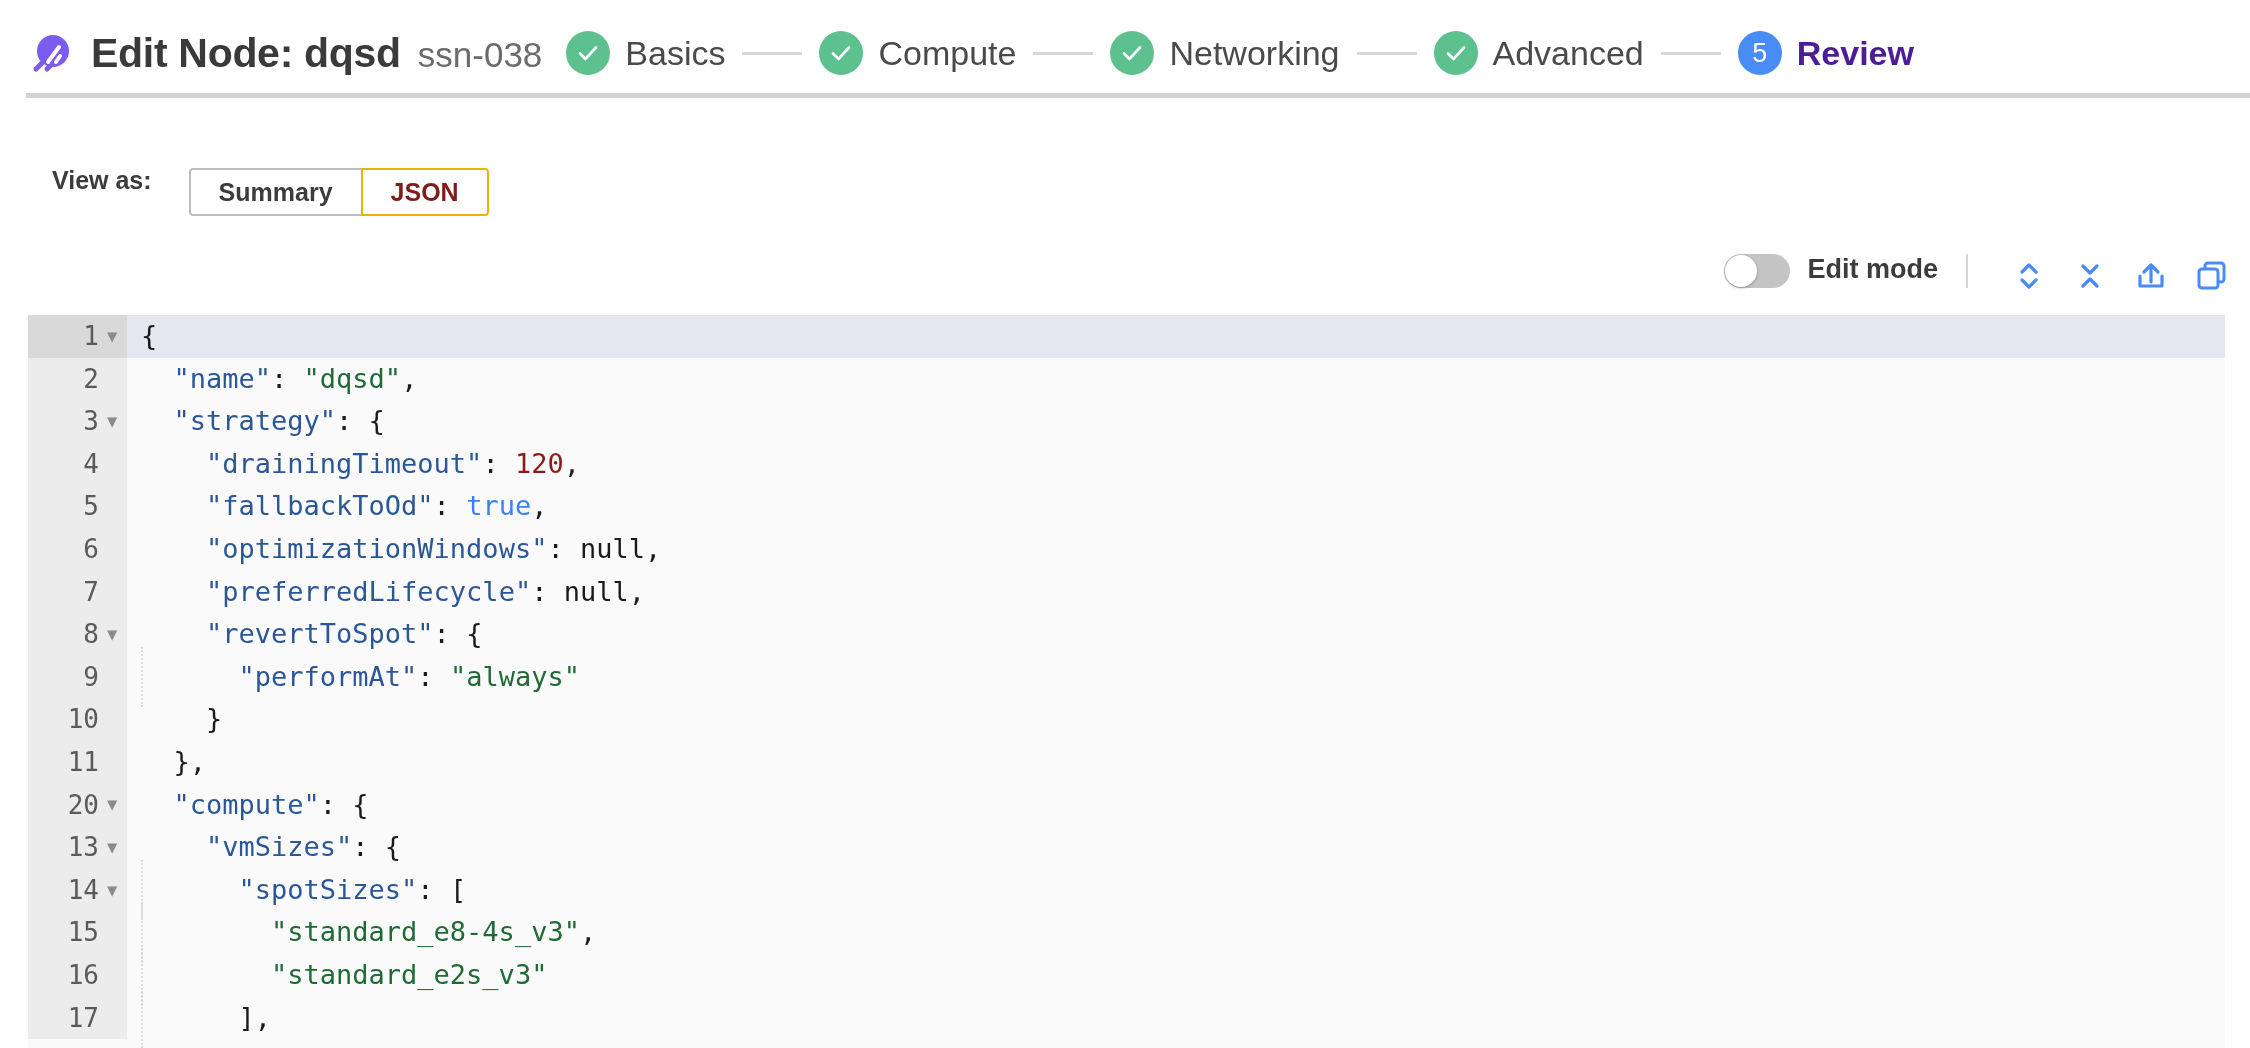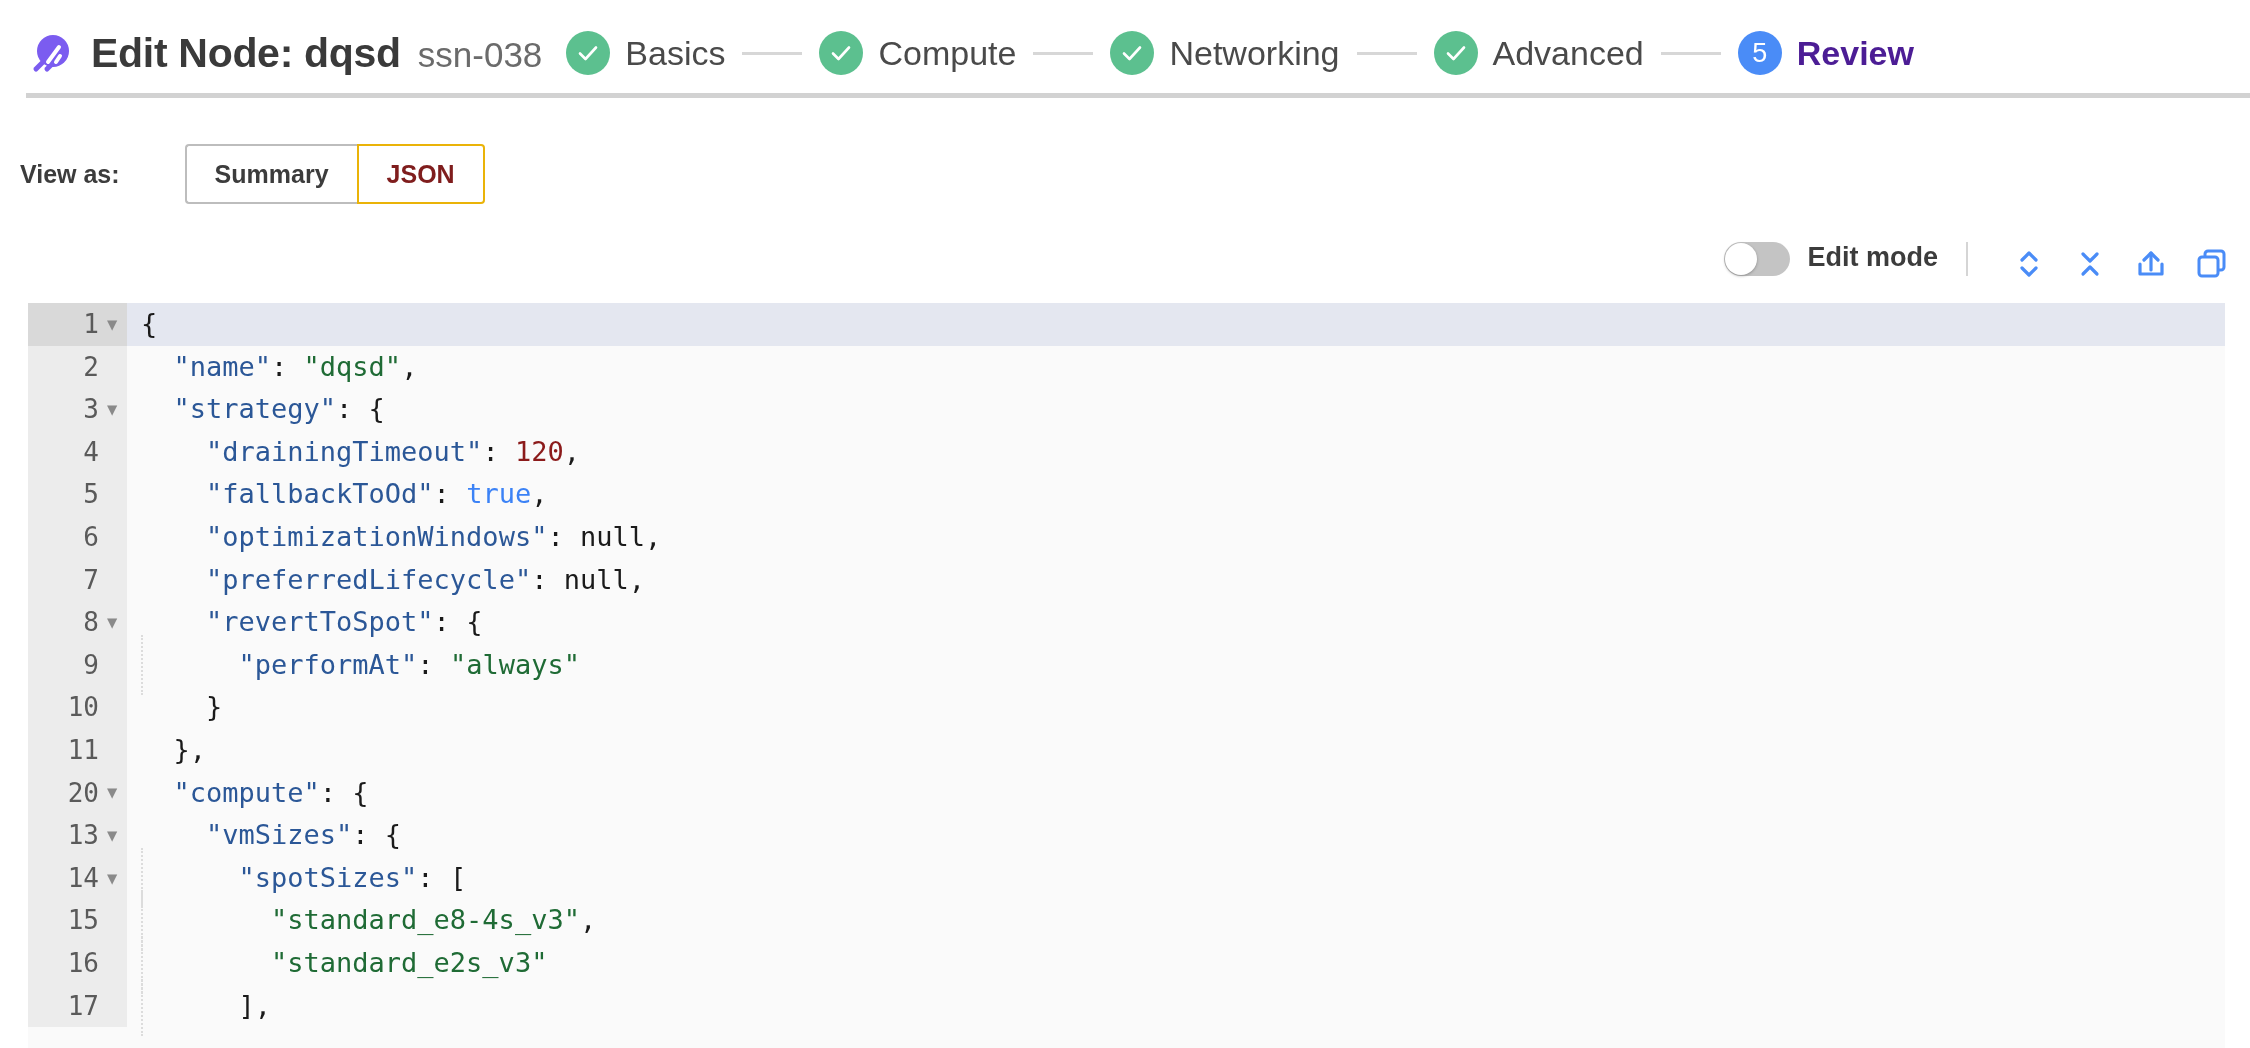--- a/index.html
+++ b/index.html
@@ -111,32 +111,32 @@
     height: 3px;
     background: #d7d7d7;
     margin: 0 17px;
     flex: 0 0 60px;
   }
 
   
   .viewas-row {
     display: flex;
     align-items: center;
-    padding: 44px 0 0 20px;
-    gap: 28px;
+    padding: 44px 0 0 52px;
   }
   .viewas-label {
     font-size: 25px;
     font-weight: bold;
     color: #3c3c3c;
     margin-right: 37px;
   }
   .segmented {
     display: flex;
-    height: 60px;
+    height: 48px;
+    margin-top: 24px;
   }
   .seg-btn {
     display: flex;
     align-items: center;
     justify-content: center;
     font-size: 25px;
     font-weight: bold;
     padding: 0 28px;
     box-sizing: border-box;
     background: #ffffff;

